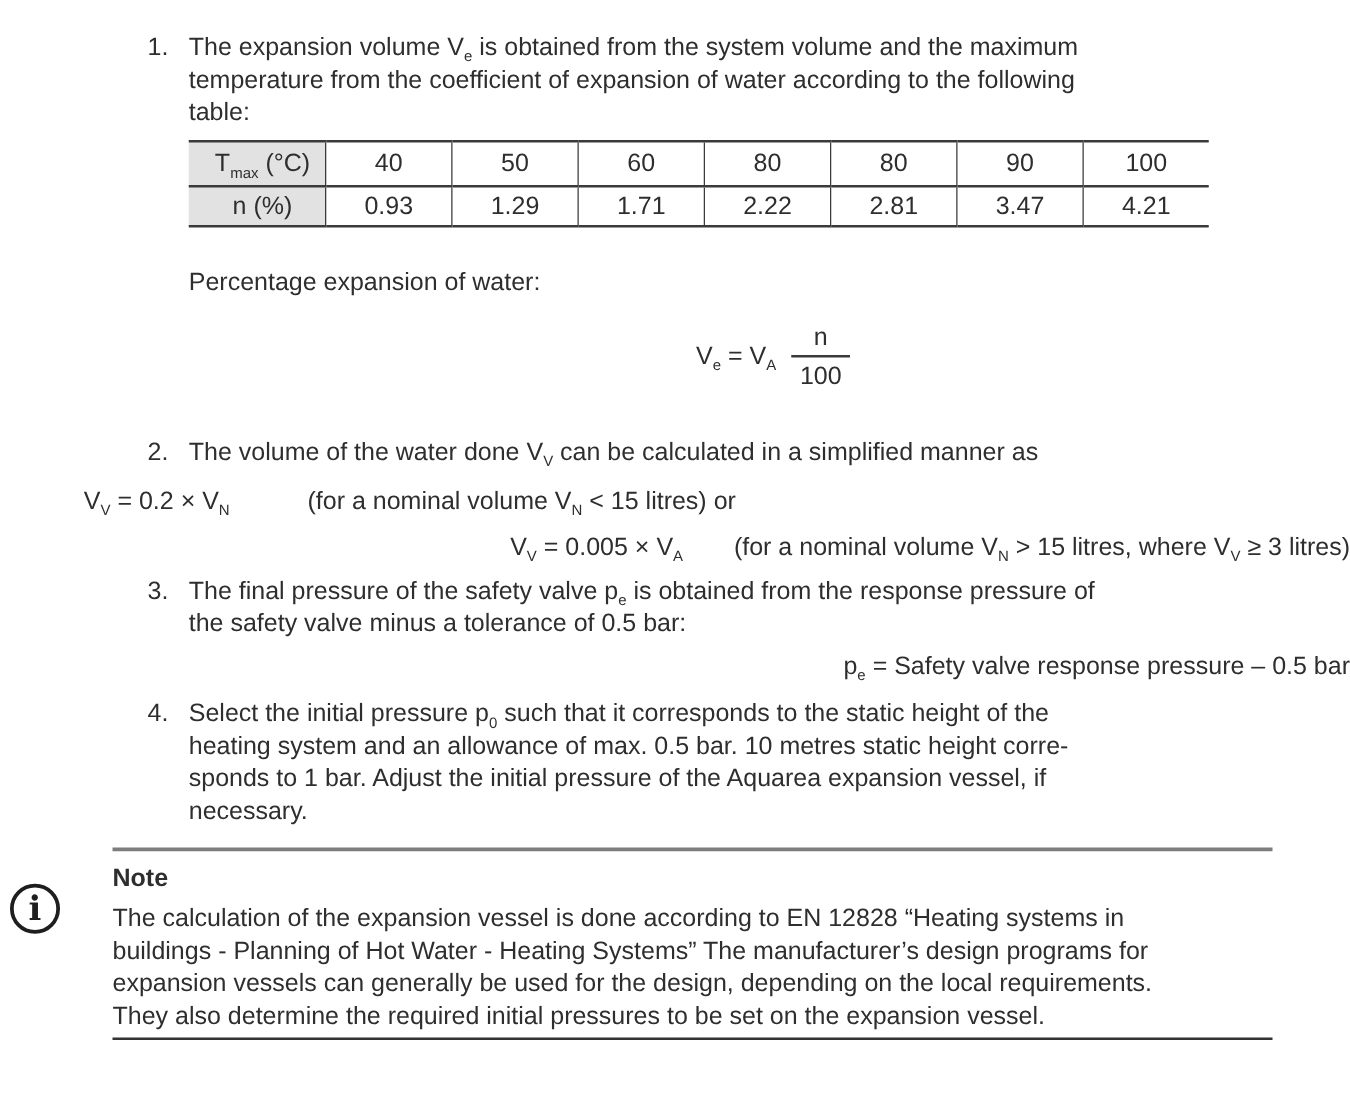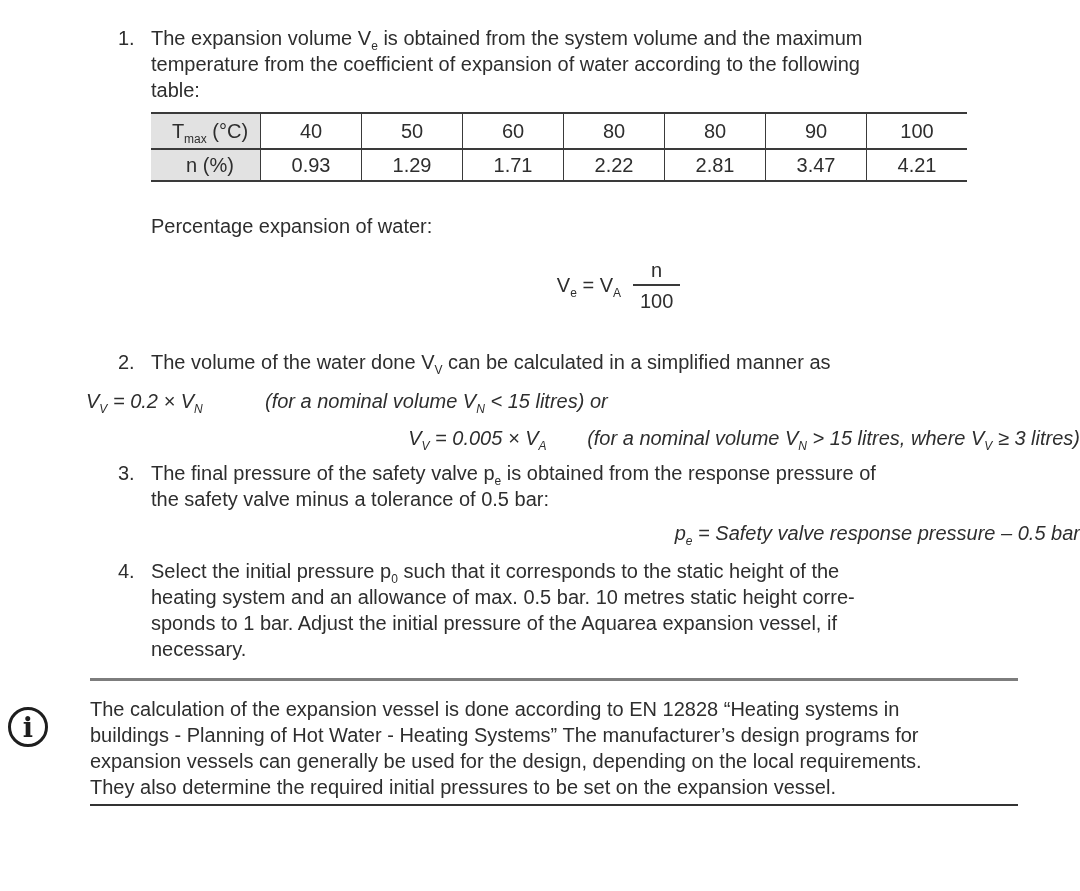--- a/index.html
+++ b/index.html
@@ -43,21 +43,21 @@
   .plabel { margin-left:151px; margin-top:31px; height:26px; }
 
   .formula {
     margin-left:157px; margin-top:17px;
     display:flex; align-items:center; height:58px;justify-content:center;
   }
   .frac { display:inline-flex; flex-direction:column; align-items:center; margin-left:12px; }
   .fnum { padding:0 18px 1px 18px; border-bottom:2px solid #3a3a3a; height:26px; }
   .fden { height:26px; padding-top:2px; }
 
-  .frow { display:flex; margin-left:86px; white-space:nowrap;font-style:italic; }
+  .frow { display:flex; margin-left:67px; white-space:nowrap; }
   .fcol { flex:0 0 179px; }
   .mt13 { margin-top:13px; }
   .mt11 { margin-top:11px;justify-content:flex-end; }
   .mt8  { margin-top:8px;justify-content:flex-end; }
   .mt9  { margin-top:9px; }
   .mt12 { margin-top:12px; }
   .mt35 { margin-top:35px; }
   .mt25 { margin-top:25px; }
 
   .note-section {
@@ -161,20 +161,21 @@
     <div class="content">
       <div class="line"><span>Select the initial pressure p</span><sub>0</sub><span> such that it corresponds to the static height of the</span></div>
       <div class="line">heating system and an allowance of max. 0.5 bar. 10 metres static height corre-</div>
       <div class="line">sponds to 1 bar. Adjust the initial pressure of the Aquarea expansion vessel, if</div>
       <div class="line">necessary.</div>
     </div>
   </div>
 
   <div class="note-icon">i</div>
   <div class="note-section">
+    <div class="note-heading">Note</div>
     <div class="note-body">
       <div class="line">The calculation of the expansion vessel is done according to EN 12828 “Heating systems in</div>
       <div class="line">buildings - Planning of Hot Water - Heating Systems” The manufacturer’s design programs for</div>
       <div class="line">expansion vessels can generally be used for the design, depending on the local requirements.</div>
       <div class="line">They also determine the required initial pressures to be set on the expansion vessel.</div>
     </div>
   </div>
 
 </div>
 

